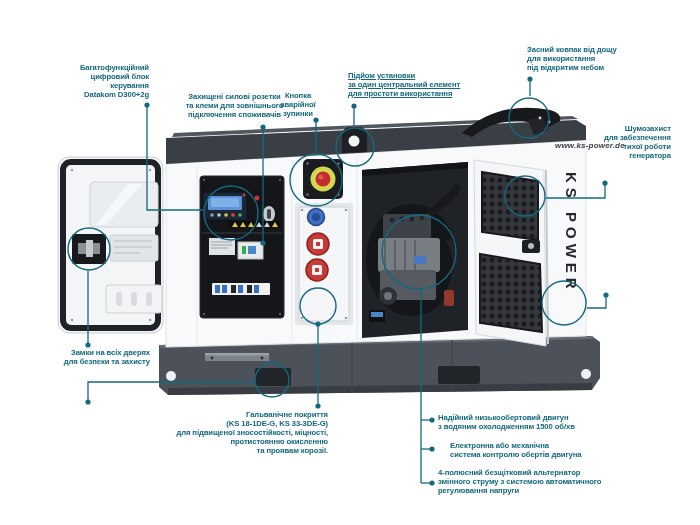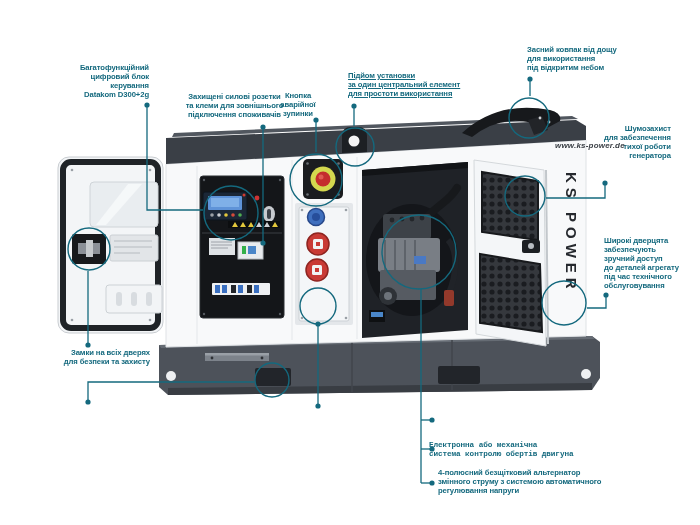--- a/index.html
+++ b/index.html
@@ -279,28 +279,29 @@
   <div class="label" style="left:348px;top:71px;text-decoration:underline;">Підйом установки
 за один центральний елемент
 для простоти використання</div>
   <div class="label" style="left:527px;top:45px;">Засний ковпак від дощу
 для використання
 під відкритим небом</div>
   <div class="label" style="left:604px;top:124px;text-align:right;">Шумозахист
 для забезпечення
 тихої роботи
 генератора</div>
-  <div class="label" style="left:604px;top:236px;">Широкі дверцята
-забезпечують
-зручний доступ
-до деталей агрегату
-під час технічного
-обслуговування</div>
   <div class="label ta-c" style="left:28px;top:348px;width:122px;text-align:right;">Замки на всіх дверях
 для безпеки та захисту</div>
-  <div class="label" style="left:429px;top:441px;font-family:Liberation Mono, monospace;">Електронна або механічна
+  <div class="label ta-r" style="right:372px;top:410px;">Гальванічне покриття
+(KS 18-1DE-G, KS 33-3DE-G)
+для підвищеної зносостійкості, міцності,
+протистоянню окисленню
+та проявам корозії.</div>
+  <div class="label" style="left:438px;top:413px;">Надійний низькообертовий двигун
+з водяним охолодженням 1500 об/хв</div>
+  <div class="label" style="left:450px;top:441px;">Електронна або механічна
 система контролю обертів двигуна</div>
   <div class="label" style="left:438px;top:468px;">4-полюсний безщітковий альтернатор
 змінного струму з системою автоматичного
 регулювання напруги</div>
 
   <div class="site">www.ks-power.de</div>
 </div>
 
 </body></html>

